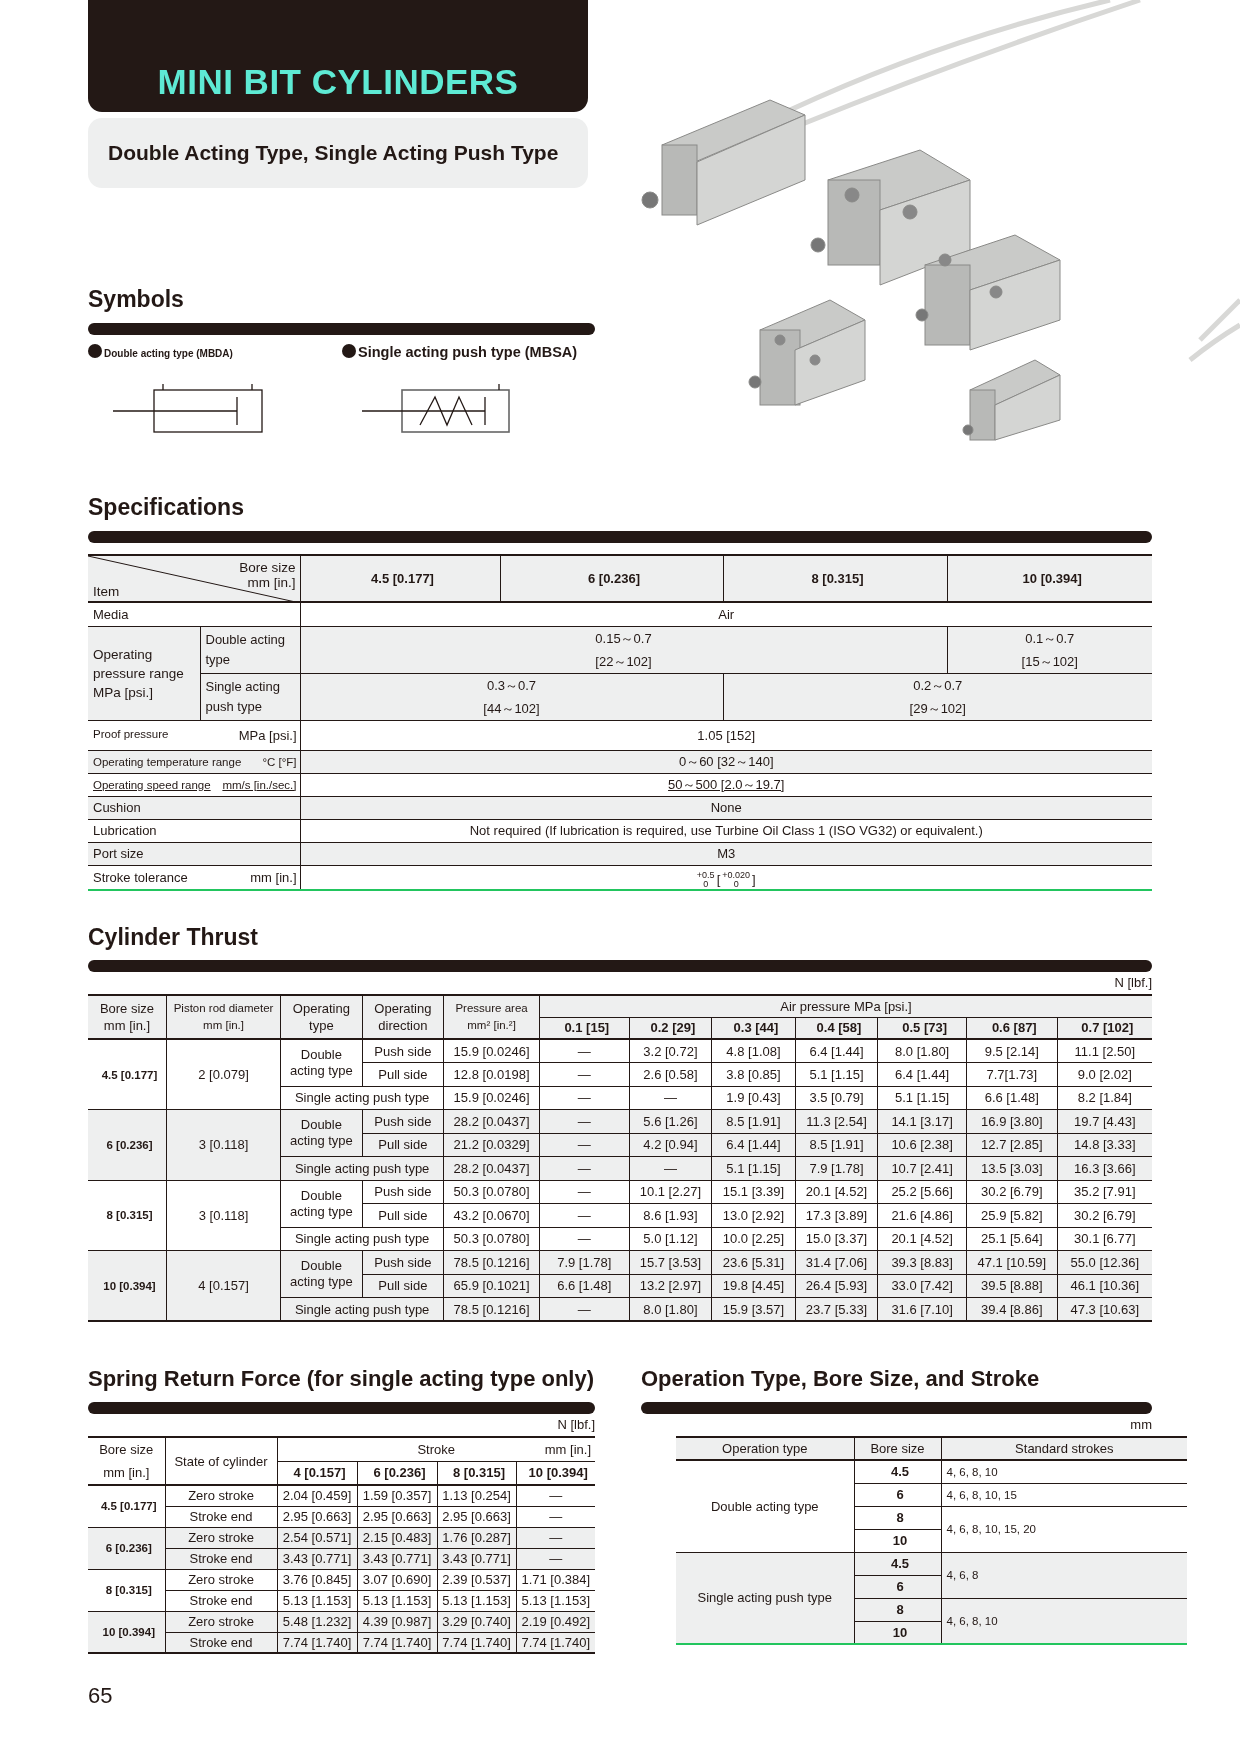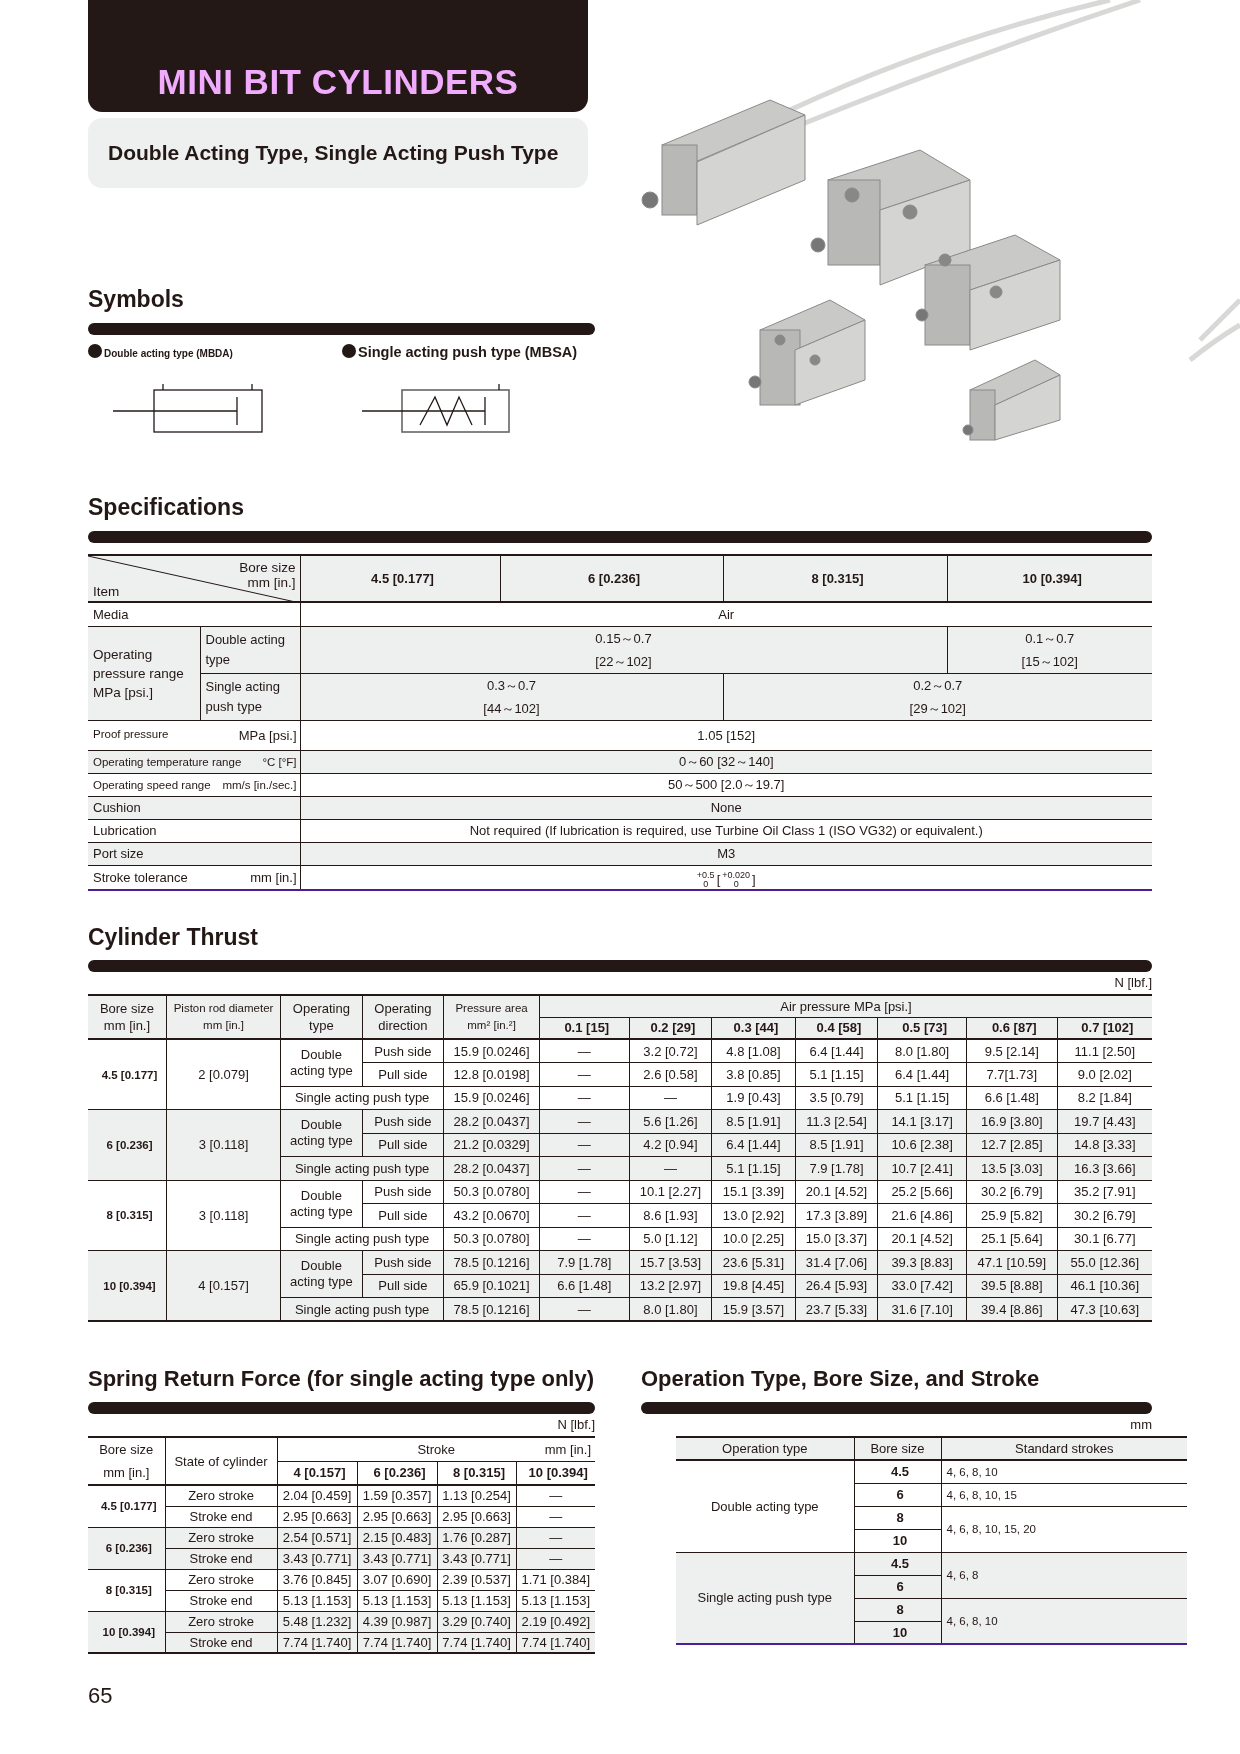--- a/index.html
+++ b/index.html
@@ -1,26 +1,26 @@
 <!DOCTYPE html>
 <html><head>
 <meta charset="utf-8">
 <style>
   * { box-sizing: border-box; margin: 0; padding: 0; }
   body { width: 1240px; height: 1754px; background: #ffffff; font-family: "Liberation Sans", sans-serif; color: #231815; position: relative; overflow: hidden; }
   .abs { position: absolute; }
-  .title-box { left: 88px; top: 0; width: 500px; height: 112px; background: #231815; border-radius: 0 0 14px 14px; color: #f0abfc; font-weight: bold; font-size: 35px; display: flex; align-items: flex-end; justify-content: center; padding-bottom: 10px; letter-spacing: 0.5px; }
+  .title-box { left: 88px; top: 0; width: 500px; height: 112px; background: #231815; border-radius: 0 0 14px 14px; color: #5eead4; font-weight: bold; font-size: 35px; display: flex; align-items: flex-end; justify-content: center; padding-bottom: 10px; letter-spacing: 0.5px; }
   .subtitle-box { left: 88px; top: 118px; width: 500px; height: 70px; background: #eeefef; border-radius: 14px; font-weight: bold; font-size: 21px; display: flex; align-items: center; padding-left: 20px; }
   .section-title { font-weight: bold; font-size: 23px; }
   .bar { height: 12px; background: #231815; border-radius: 6px; }
   .unit { font-size: 13px; text-align: right; }
   table { border-collapse: collapse; position: absolute; font-size: 13px; }
   td, th { border: 1px solid #231815; text-align: center; vertical-align: middle; font-weight: normal; padding: 0 3px; white-space: nowrap; }
   .thick-top { border-top: 2px solid #231815; }
-  .thick-bot { border-bottom: 2px solid #4c1d95; }
+  .thick-bot { border-bottom: 2px solid #22c55e; }
   .g { background: #eeefef; }
   .b { font-weight: bold; padding-left: 8px; }
   .left { text-align: left; padding-left: 5px; }
   .small { font-size: 11.5px; }
   table.noside td, table.noside th { border-left: 1px solid #231815; }
   table.noside tr td:first-child, table.noside tr th:first-child { border-left: none; }
   table.noside tr td:last-child, table.noside tr th:last-child { border-right: none; }
   .bullet { display: inline-block; width: 14px; height: 14px; background: #231815; border-radius: 50%; vertical-align: -1px; margin-right: 2px; }
   .sym-label { font-weight: bold; font-size: 10px; }
   .spec-flex { display: flex; justify-content: space-between; }
@@ -172,21 +172,21 @@
   </tr>
   <tr class="g" style="height:23px;">
     <td colspan="2" class="left g">
           <div class="spec-flex">
             <span class="small">Operating temperature range</span>
             <span class="small">°C [°F]</span>
           </div>
         </td>
     <td colspan="4" class="g">0～60 [32～140]</td>
   </tr>
-  <tr style="height:23px;">
+  <tr style="height:23px;text-decoration:underline;">
     <td colspan="2" class="left">
           <div class="spec-flex">
             <span class="small">Operating speed range</span>
             <span class="small">mm/s [in./sec.]</span>
           </div>
         </td>
     <td colspan="4">50～500 [2.0～19.7]</td>
   </tr>
   <tr class="g" style="height:23px;">
     <td colspan="2" class="left g">Cushion</td>

